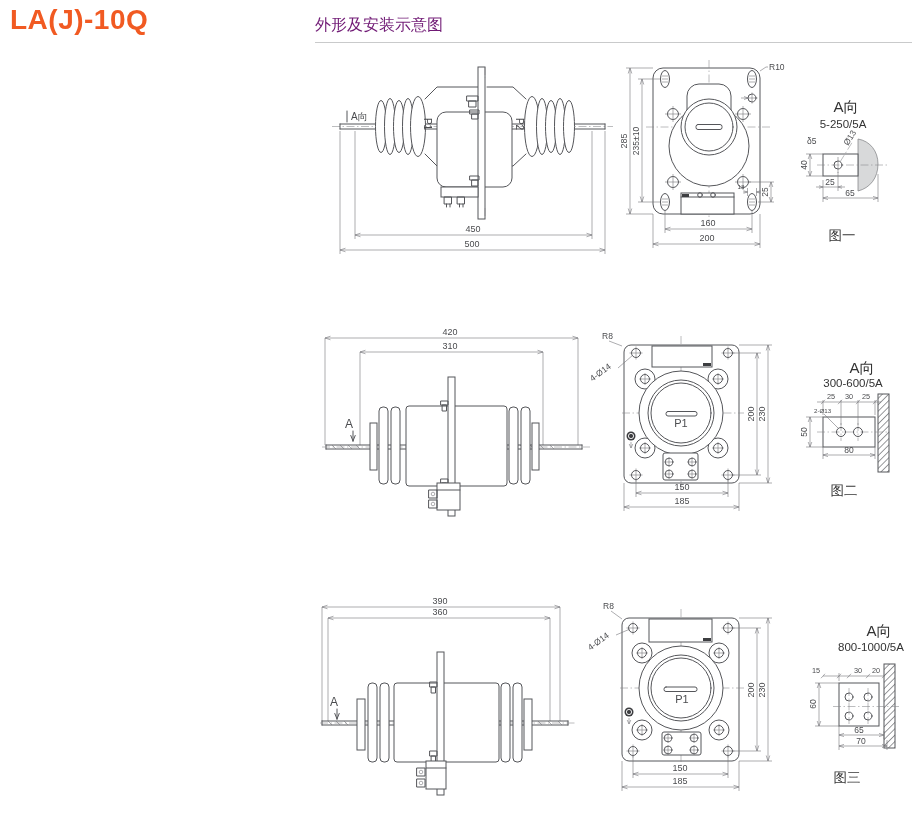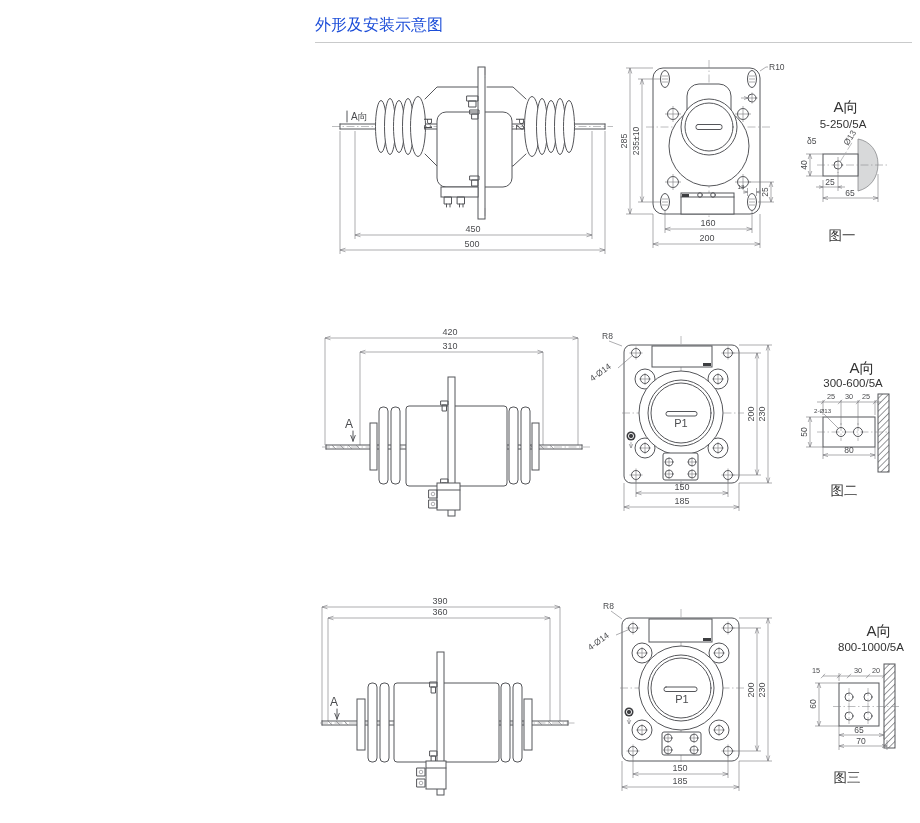--- a/index.html
+++ b/index.html
@@ -1,20 +1,20 @@
 <!DOCTYPE html>
 <html><head>
 <meta charset="utf-8">
 <style>
   html,body{margin:0;padding:0;background:#fff;}
   body{width:920px;height:823px;position:relative;font-family:"Liberation Sans","DejaVu Sans",sans-serif;}
   .page{position:absolute;inset:0;background:#fff;overflow:hidden;}
   .model{position:absolute;left:10px;top:4px;font-size:28px;font-weight:bold;color:#f15a22;letter-spacing:.5px;}
   .sub{position:absolute;left:10px;top:44px;font-size:15px;color:#3a3a3c;}
-  .sect{position:absolute;left:315px;top:15px;font-size:16px;color:#1d4ed8;}
+  .sect{position:absolute;left:315px;top:15px;font-size:16px;color:#701a75;}
   .rule{position:absolute;left:315px;top:42px;width:597px;height:1px;background:#c9cacb;}
   svg.fig{position:absolute;overflow:visible;}
   svg text{font-family:"Liberation Sans","DejaVu Sans",sans-serif;fill:#4b4c4f;}
   .s{stroke:#55565a;stroke-width:1;fill:none;stroke-linecap:round;stroke-linejoin:round;}
   .sw{stroke:#55565a;stroke-width:1;fill:#fff;}
   .t{stroke:#75767a;stroke-width:.6;fill:none;}
   .cl{stroke:#85868a;stroke-width:.55;fill:none;stroke-dasharray:8 2.5 1.5 2.5;}
   .dk{fill:#3d3e41;stroke:none;}
   .blob{fill:#d8d9da;stroke:#7b7c7f;stroke-width:.7;}
   text.d{font-size:8.5px;}
@@ -26,20 +26,21 @@
   text.cap{font-size:13.5px;fill:#333;}
   text.pl{font-size:10px;}
   text.pl11{font-size:11px;}
   text.a12{font-size:12px;}
 </style>
 </head>
 <body>
 
 <div class="page">
 
+  <div class="model">LA(J)-10Q</div>
   <div class="sect">外形及安装示意图</div>
   <div class="rule"></div>
 
   <svg class="fig" style="left:320px;top:58px" width="300" height="212" viewBox="0 0 300 212">
     <g>
       <path class="cl" d="M12 68.5 H293"></path>
       <path class="s" d="M20 66 H285 M20 71 H285 M20 66 V71 M285 66 V71"></path>
       <path class="s" d="M105 41 L117 29 H158 M167 29 L193 29 L206 41 M105 96 L117 108 H158 M167 108 L193 108 L206 96"></path>
       <ellipse class="sw" cx="61" cy="68.5" rx="5.5" ry="26"></ellipse>
       <ellipse class="sw" cx="70" cy="68.5" rx="5.5" ry="28"></ellipse>

